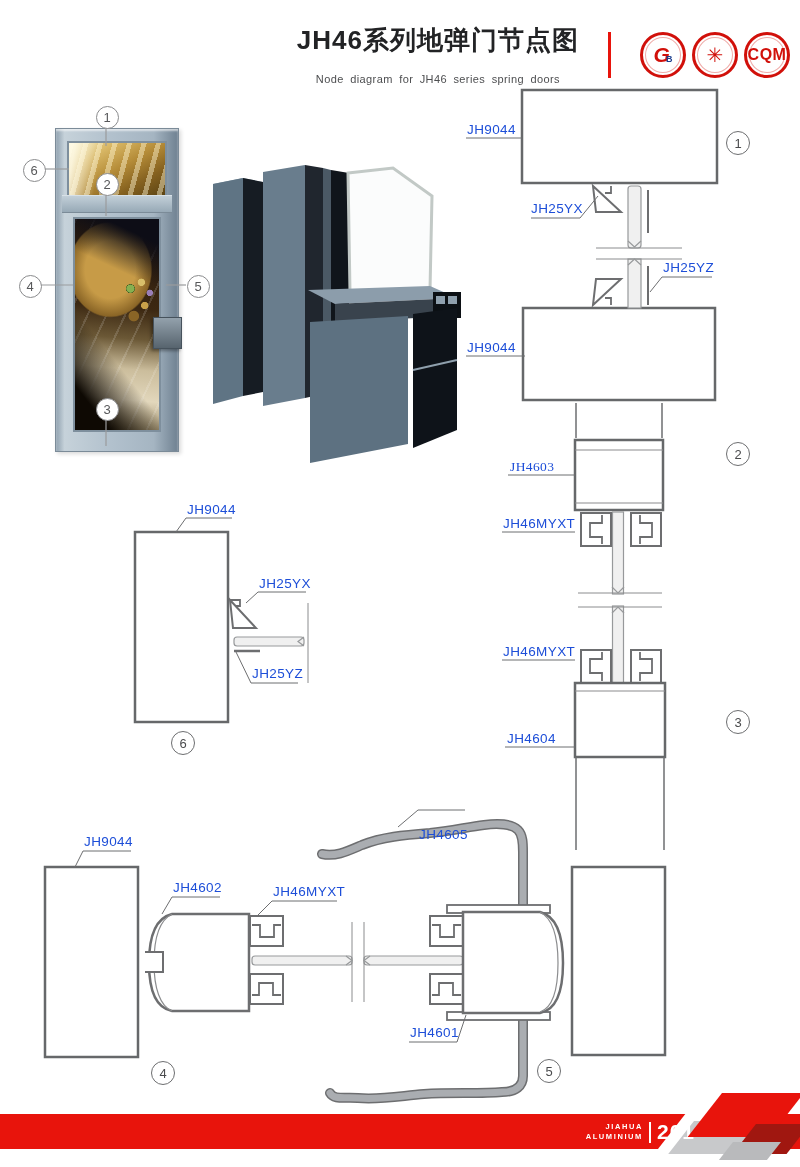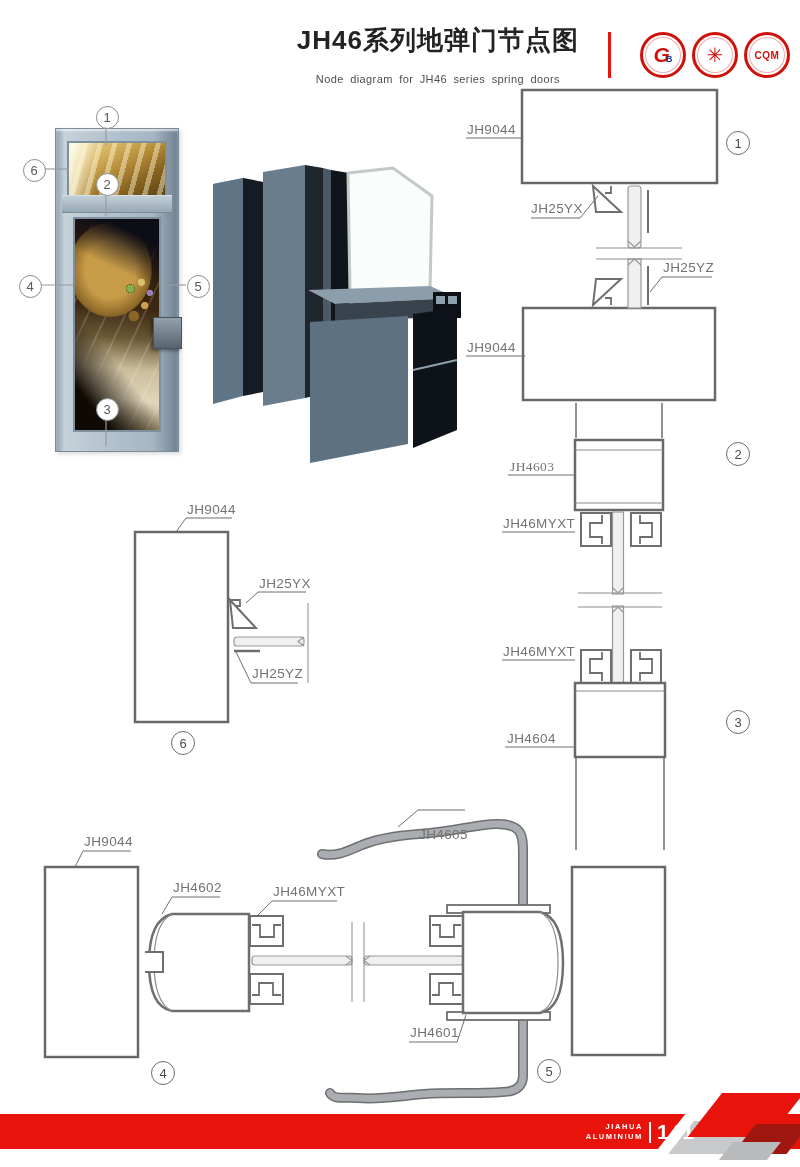--- a/index.html
+++ b/index.html
@@ -11,21 +11,21 @@
   .titleblock{text-align:center;}
   .title-zh{font-size:26px;font-weight:bold;color:#222325;letter-spacing:1px;line-height:1.1;}
   .title-en{font-size:11px;color:#4d4e50;letter-spacing:.4px;word-spacing:3px;margin-top:18px;}
   .red-divider{width:3px;height:46px;background:#e8140c;}
   .logos{display:flex;align-items:center;gap:6px;}
   .logo{width:40px;height:40px;border-radius:50%;border:3px solid #d1100a;background:#fff;
         display:flex;align-items:center;justify-content:center;box-shadow:inset 0 0 0 2px #fff, inset 0 0 0 3px rgba(209,16,10,.35);}
   .logo .g{font-size:21px;font-weight:bold;font-style:italic;color:#d1100a;}
   .logo .b{font-size:9px;font-weight:bold;color:#1b3f8f;margin-left:-4px;margin-top:8px;}
   .logo .star{font-size:20px;color:#d1100a;line-height:1;}
-  .logo .cqm{font-size:10px;font-weight:bold;color:#d1100a;letter-spacing:.5px;}
+  .logo .cqm{font-size:16px;font-weight:bold;color:#d1100a;letter-spacing:.5px;}
 
   
   .door{position:absolute;left:55px;top:128px;width:122px;height:322px;
         background:linear-gradient(90deg,#8fa1af 0,#c6d2da 7%,#b2c1cd 45%,#a5b5c2 80%,#6f8191 100%);
         border:1px solid #7b8b98;box-shadow:inset 0 2px 2px rgba(255,255,255,.6), 2px 2px 4px rgba(0,0,0,.15);}
   .transom-glass{position:absolute;left:11px;right:11px;top:12px;height:52px;border:2px solid #7e8f9d;
         background:
           linear-gradient(100deg, rgba(255,252,235,.85) 6%, rgba(255,252,235,0) 32%),
           repeating-linear-gradient(105deg, rgba(255,246,210,.45) 0 5px, rgba(255,246,210,0) 5px 14px),
           linear-gradient(150deg,#f0e2a8 0%,#d8b765 25%,#b58c38 50%,#85611f 75%,#5c4414 100%);}
@@ -43,21 +43,21 @@
           radial-gradient(70px 80px at 42% 24%, #c79b47 0 36%, #8a6526 58%, rgba(0,0,0,0) 60%),
           repeating-linear-gradient(115deg, rgba(255,255,255,.14) 0 2px, rgba(0,0,0,0) 2px 17px),
           linear-gradient(185deg,#2a1a0b 0%,#3c2812 42%,#6b5836 56%,#cbbd9c 70%,#e2d7bc 84%,#92825f 100%);}
   .handle{position:absolute;right:-4px;top:188px;width:27px;height:30px;
         background:linear-gradient(180deg,#93a1ac,#57646e);border:1px solid #46525c;box-shadow:-2px 2px 3px rgba(0,0,0,.35);}
 
   .callout{position:absolute;width:21px;height:21px;border-radius:50%;border:1.5px solid #8a8b8d;background:#fff;
         color:#57585a;font-size:13px;display:flex;align-items:center;justify-content:center;z-index:5;}
 
   
-  .dlabel{position:absolute;font-size:13.5px;color:#737373;letter-spacing:.4px;white-space:nowrap;z-index:4;}
+  .dlabel{position:absolute;font-size:13.5px;color:#1d4ed8;letter-spacing:.4px;white-space:nowrap;z-index:4;}
   .numcircle{position:absolute;width:22px;height:22px;border-radius:50%;border:1.3px solid #6d6e70;background:#fff;
         color:#4a4b4d;font-size:13px;display:flex;align-items:center;justify-content:center;z-index:4;}
 
   .lineart{position:absolute;left:0;top:0;z-index:2;}
   .render3d{position:absolute;left:205px;top:158px;z-index:1;}
 
   
   .footer-band{position:absolute;left:0;top:1114px;width:800px;height:35px;background:#e8140c;z-index:6;}
   .footer-content{position:absolute;left:565px;top:1117px;width:130px;height:30px;display:flex;
         justify-content:flex-end;align-items:center;gap:6px;z-index:8;}
@@ -289,16 +289,16 @@
   <div class="fx fx2"></div>
   <div class="fx fx3"></div>
   <div class="fx fx5"></div>
   <div class="fx fx4"></div>
   <div class="footer-content">
     <div class="brand">
       <div>JIAHUA</div>
       <div>ALUMINIUM</div>
     </div>
     <div class="vbar"></div>
-    <div class="pagenum">141</div>
+    <div class="pagenum">201</div>
   </div>
 
 </div>
 
 </body></html>

